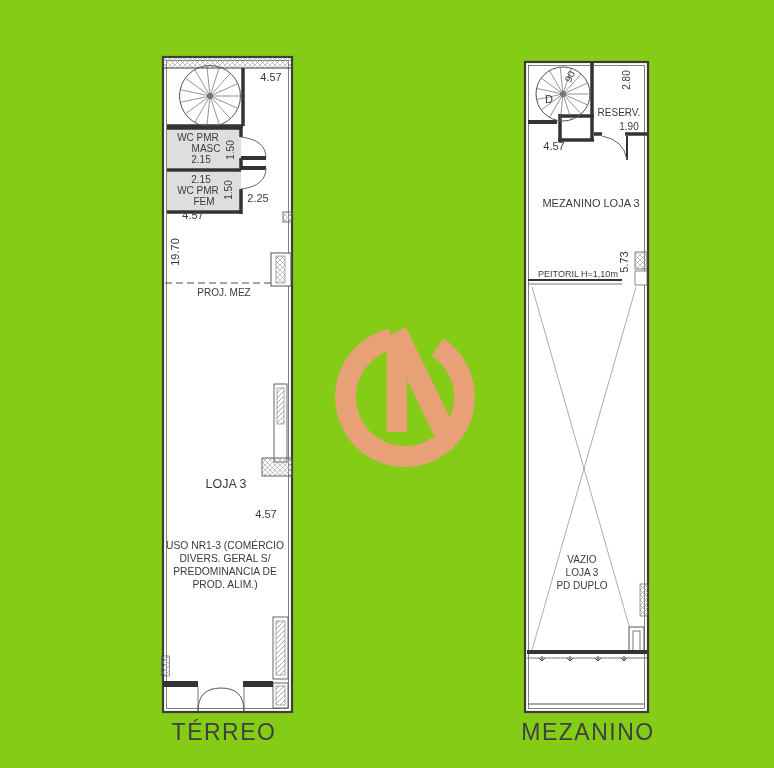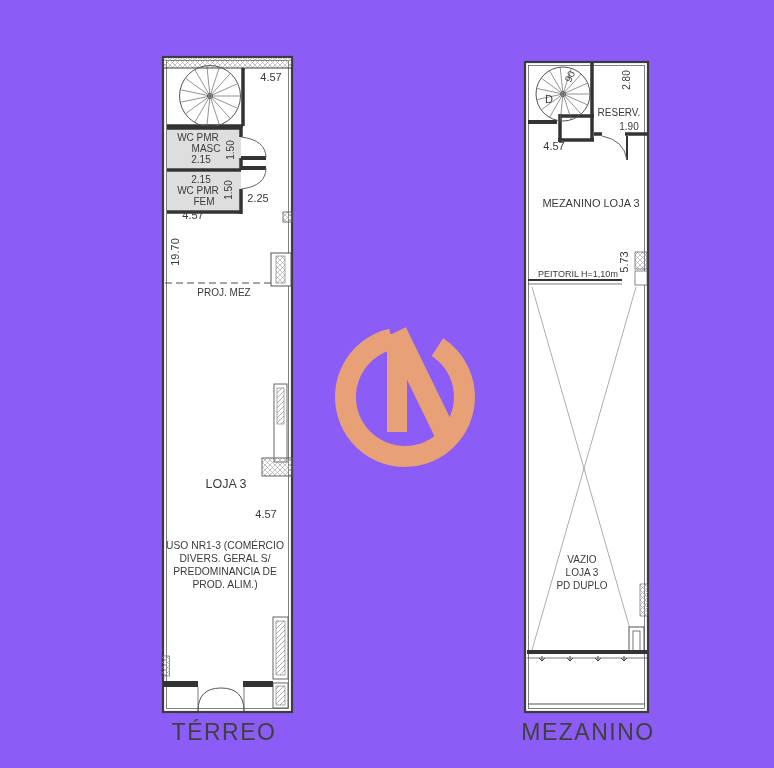--- a/index.html
+++ b/index.html
@@ -1,16 +1,16 @@
 <!DOCTYPE html>
 <html><head>
 <meta charset="utf-8">
 <style>
   html,body { margin:0; padding:0; background:#ffffff; }
-  #canvas-wrap { position:relative; width:774px; height:768px; background:#8b5cf6; overflow:hidden; }
+  #canvas-wrap { position:relative; width:774px; height:768px; background:#84cc16; overflow:hidden; }
   svg { position:absolute; left:0; top:0; }
   text { font-family:"Liberation Sans", sans-serif; fill:#3a3a3a; }
   .dim   { font-size:11px; }
   .dimS  { font-size:10px; }
   .room  { font-size:12.5px; }
   .note  { font-size:10.3px; }
   .small { font-size:9px; }
   .plan-title { font-size:23px; letter-spacing:1.5px; fill:#3f3f3f; }
 </style>
 </head>

